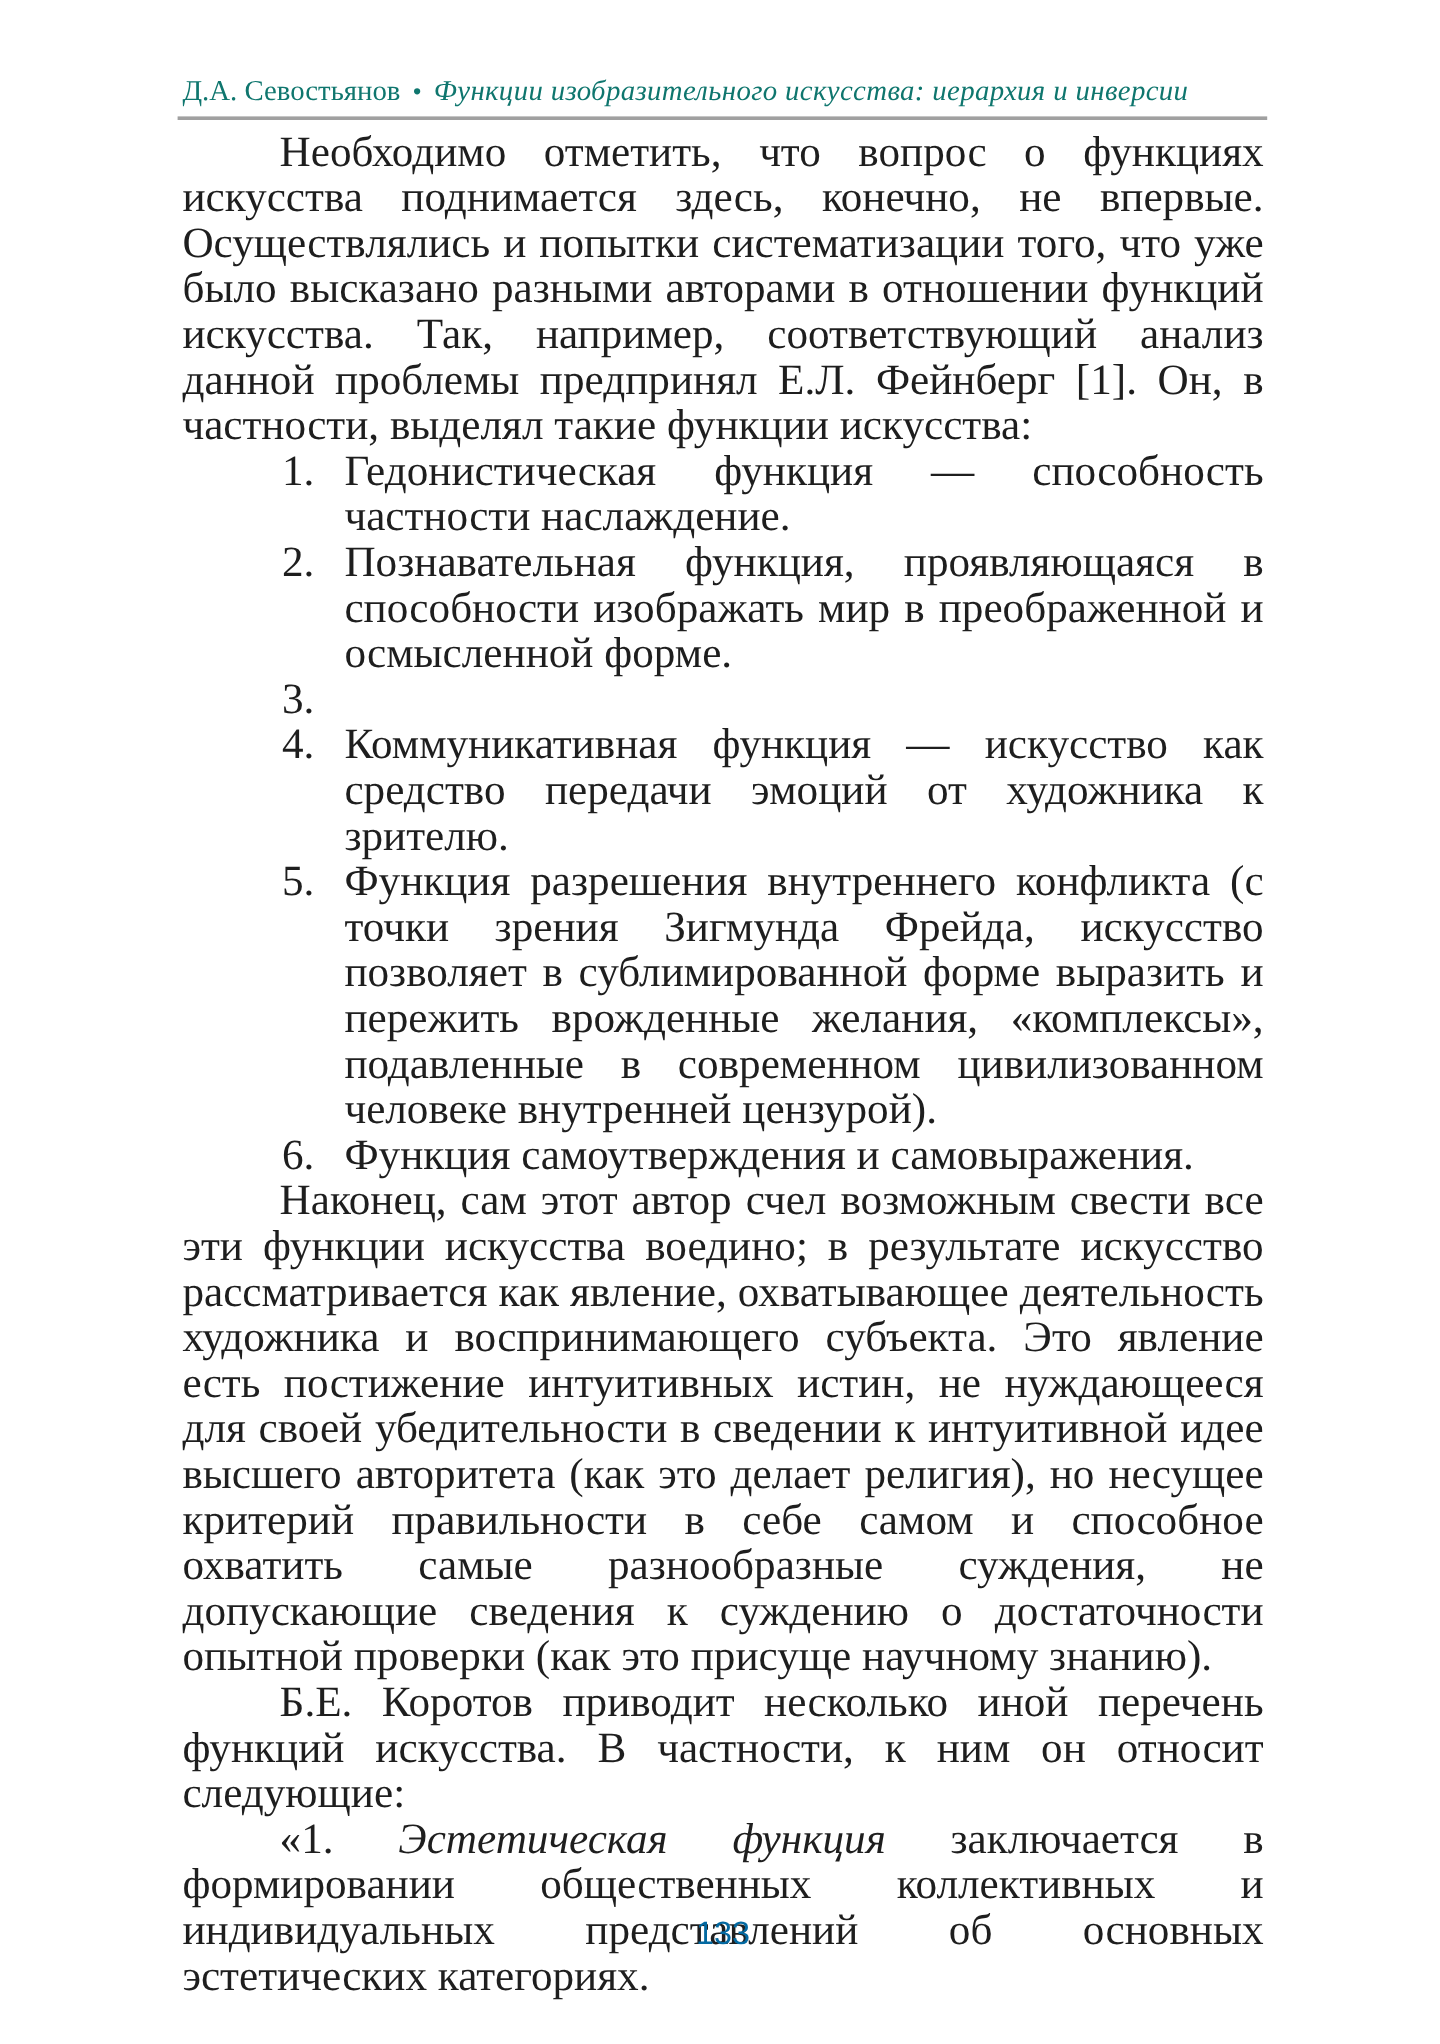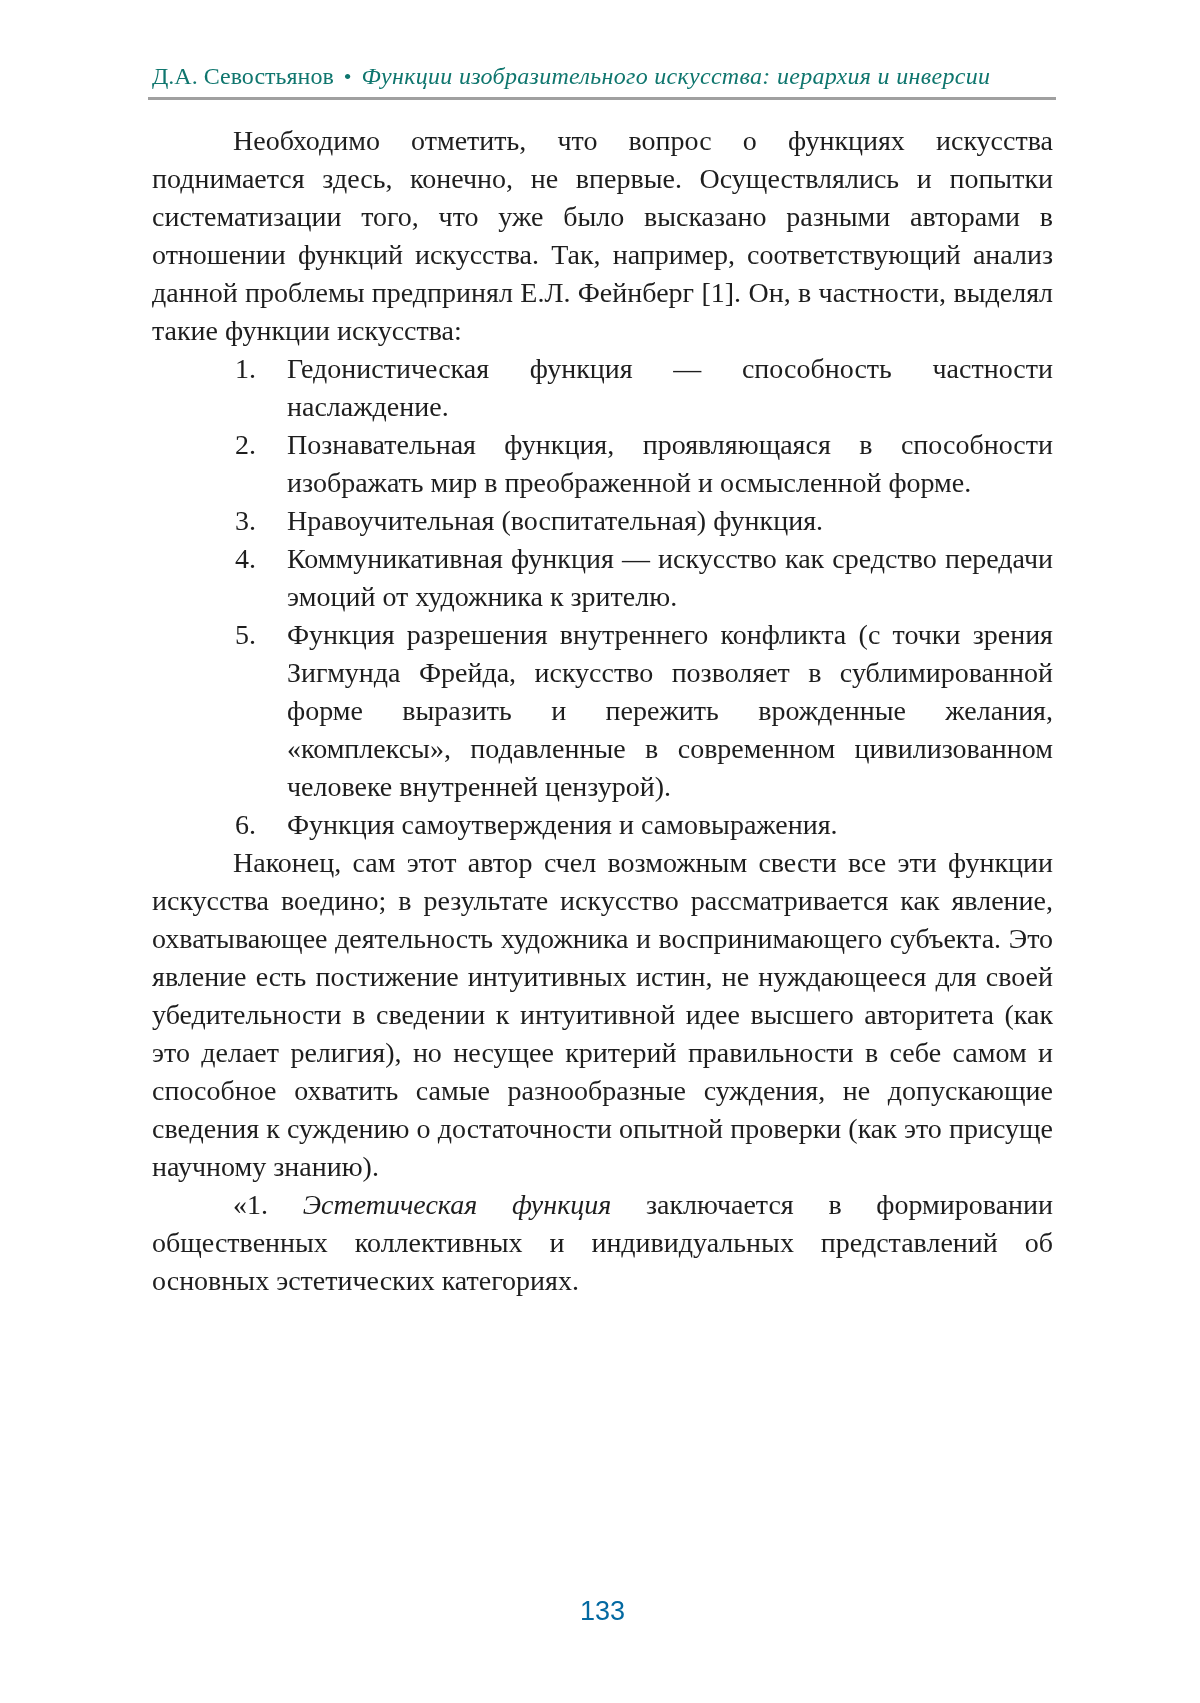--- a/index.html
+++ b/index.html
@@ -45,24 +45,24 @@
     position: absolute;
     top: 97px;
     left: -4px;
     width: 908px;
     height: 3px;
     background: #a0a0a0;
   }
   
   .bodytext {
     position: absolute;
-    top: 122px;
+    top: 107px;
     left: 0;
     width: 901px;
-    font-size: 28px;
+    font-size: 36px;
     line-height: 38px;
     text-align: justify;
   }
   p.para {
     margin: 0;
     padding: 0;
   }
   p.indent {
     text-indent: 81px;
   }
@@ -115,38 +115,38 @@
       <div class="list-item">
         <span class="li-num">1.</span>
         <span class="li-text">Гедонистическая функция — способность частности наслаждение.</span>
       </div>
       <div class="list-item">
         <span class="li-num">2.</span>
         <span class="li-text">Познавательная функция, проявляющаяся в способности изображать мир в преображенной и осмысленной форме.</span>
       </div>
       <div class="list-item">
         <span class="li-num">3.</span>
-        <span class="li-text">Нравоучительная (воспитательная) функция.</span>
       </div>
       <div class="list-item">
         <span class="li-num">4.</span>
         <span class="li-text">Коммуникативная функция — искусство как средство передачи эмоций от художника к зрителю.</span>
       </div>
       <div class="list-item">
         <span class="li-num">5.</span>
         <span class="li-text">Функция разрешения внутреннего конфликта (с точки зрения Зигмунда Фрейда, искусство позволяет в сублимированной форме выразить и пережить врожденные желания, «комплексы», подавленные в современном цивилизованном человеке внутренней цензурой).</span>
       </div>
       <div class="list-item">
         <span class="li-num">6.</span>
         <span class="li-text">Функция самоутверждения и самовыражения.</span>
       </div>
     </div>
 
     <p class="para indent">Наконец, сам этот автор счел возможным свести все эти функции искусства воедино; в результате искусство рассматривается как явление, охватывающее деятельность художника и воспринимающего субъекта. Это явление есть постижение интуитивных истин, не нуждающееся для своей убедительности в сведении к интуитивной идее высшего авторитета (как это делает религия), но несущее критерий правильности в себе самом и способное охватить самые разнообразные суждения, не допускающие сведения к суждению о достаточности опытной проверки (как это присуще научному знанию).</p>
 
+    <p class="para indent">Б.Е. Коротов приводит несколько иной перечень функций искусства. В частности, к ним он относит следующие:</p>
 
     <p class="para indent"><span>«1. </span><span class="it">Эстетическая функция</span><span> заключается в формировании общественных коллективных и индивидуальных представлений об основных эстетических категориях.</span></p>
 
   </div>
 
   <div class="footer">133</div>
 
 </div>
 
 </body></html>

